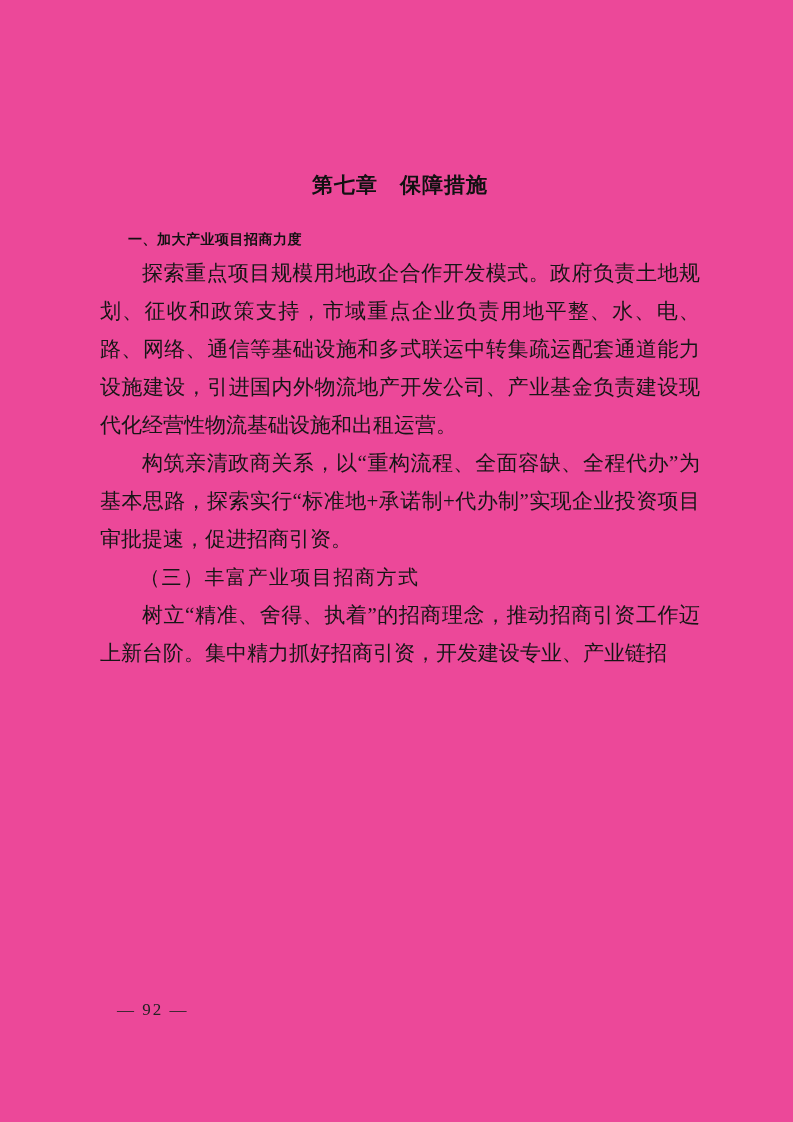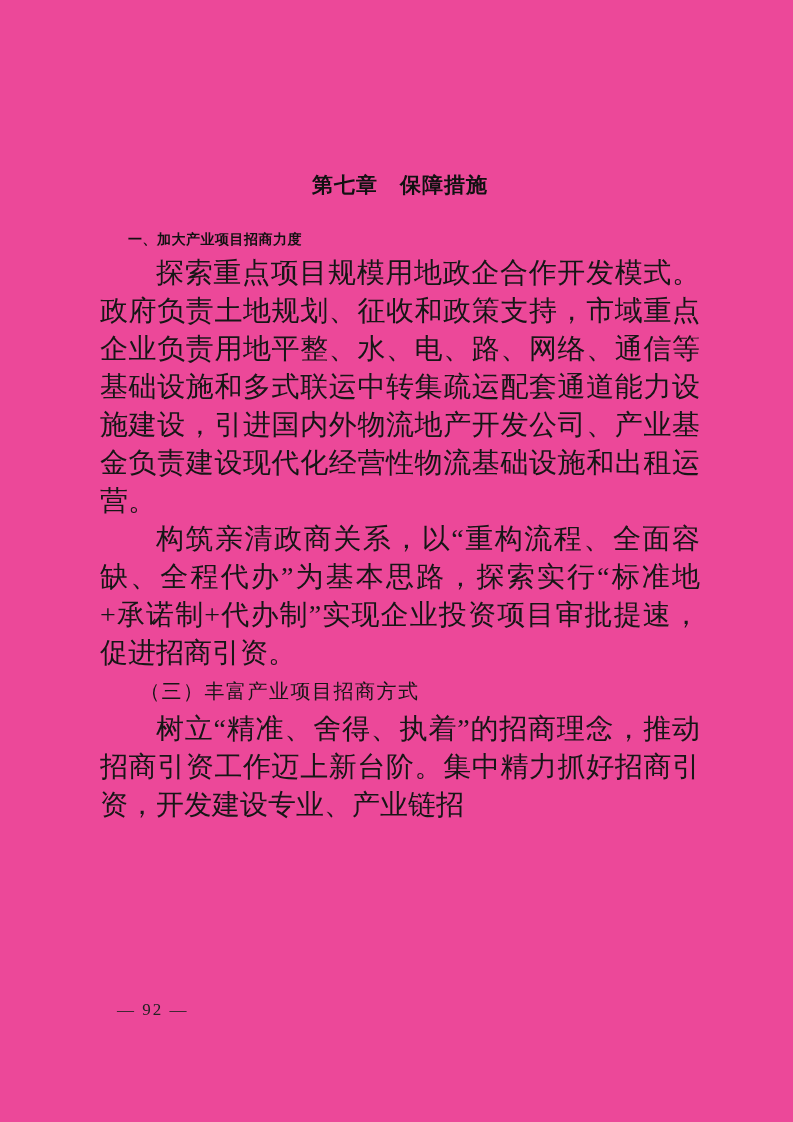--- a/index.html
+++ b/index.html
@@ -47,21 +47,21 @@
     font-weight: 400;
     font-size: 20px;
     line-height: 38px;
     text-indent: 2em;
     letter-spacing: 1.5px;
     color: #161616;
   }
   .para {
     margin: 0;
     font-family: "Liberation Serif", "DejaVu Serif", serif;
-    font-size: 28px;
+    font-size: 21px;
     line-height: 38px;
     text-indent: 2em;
     text-align: justify;
     color: #161616;
   }
   .footer {
     position: absolute;
     left: 117px;
     top: 1000px;
     font-family: "Liberation Serif", "DejaVu Serif", serif;

